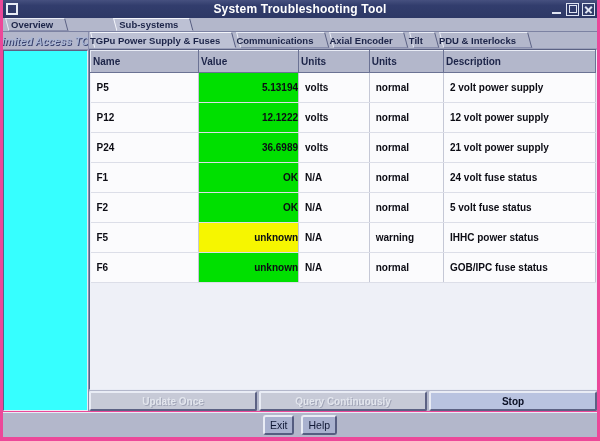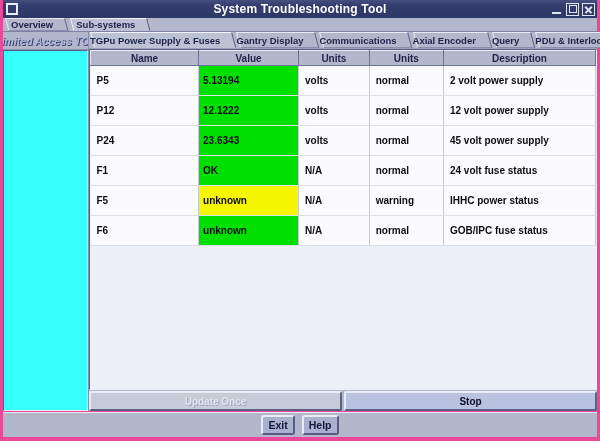--- a/index.html
+++ b/index.html
@@ -51,20 +51,21 @@
     transform:skewX(15deg); transform-origin:0 0;
   }
   .xtab.active::before { background:#bdc1d4; border-color:#f2f4fa #555c80 #bdc1d4 #f2f4fa; }
 
   
   .main-tabs {
     flex:0 0 14px; height:14px; background:#b3b7cb;
     display:flex; align-items:stretch;
     border-bottom:1px solid #7c82a2;
     padding-left:2px;
+    gap:43px;
   }
   .main-tabs .xtab { font-size:9.5px; padding:1px 12px 1px 6px; }
 
   
   .content { flex:1 1 auto; display:flex; min-height:0; background:#b3b7cb; }
 
   .left-panel { flex:0 0 86px; width:86px; display:flex; flex-direction:column; border-right:1px solid #8a8fae; }
   .left-label {
     flex:0 0 18px; display:flex; align-items:center; justify-content:center;
     font-size:10.5px; font-weight:bold; font-style:italic;
@@ -87,32 +88,32 @@
   .sub-tabs .xtab { padding:3px 12px 2px 0; margin-right:4px; font-size:9.5px; }
 
   
   .table-wrap {
     flex:1 1 auto; min-height:0; overflow:hidden;
     background:#eef0f7;
     border:1px solid; border-color:#5c6284 #e9ecf5 #e9ecf5 #5c6284;
   }
   table.grid { width:100%; border-collapse:collapse; table-layout:fixed; }
   .grid th {
-    height:15px; background:#b3b7cb; color:#1c2448;
-    font-size:10px; font-weight:bold; text-align:center;
+    height:22px; background:#b3b7cb; color:#1c2448;
+    font-size:10px; font-weight:bold; text-align:left;
     border:1px solid; border-color:#e9ecf5 #6b7294 #6b7294 #e9ecf5;
     padding:0 2px; overflow:hidden; white-space:nowrap;
   }
   .grid td {
     height:30px; font-size:10px; font-weight:bold; color:#0c0c14;
     background:#fbfbfd;
     border-right:1px solid #c5c8d6; border-bottom:1px solid #dcdee8;
     padding:0 0 0 6px; overflow:hidden; white-space:nowrap; vertical-align:middle;
   }
-  .grid td.val { padding-left:4px; }
+  .grid td.val { padding-left:4px;text-align:right; }
   .grid td.green { background:#00e000; }
   .grid td.yellow { background:#f6f600; }
 
   
   .action-row { flex:0 0 21px; display:flex; gap:2px; background:#b3b7cb; padding-top:1px; }
   .abtn {
     flex:1 1 0; display:flex; align-items:center; justify-content:center;
     font-size:10px; font-weight:bold;
     border:2px solid; border-color:#e9ecf5 #5c6284 #5c6284 #e9ecf5;
     border-radius:2px; cursor:default;
@@ -123,21 +124,21 @@
   
   .bottom-bar {
     flex:0 0 25px; background:#b3b7cb;
     border-top:1px solid #e9ecf5;
     display:flex; align-items:center; justify-content:center; gap:7px;
     margin-top:1px;
   }
   .fbtn {
     min-width:26px; padding:2px 5px;
     background:#a9b1cf; color:#111936;
-    font-size:10.5px; font-weight:bold; text-align:center;
+    font-size:10.5px; font-weight:normal; text-align:center;
     border:2px solid; border-color:#e9ecf5 #555c80 #555c80 #e9ecf5;
     border-radius:3px; cursor:default;
   }
 </style>
 </head>
 <body>
 
 <div class="window">
 
   <div class="titlebar">
@@ -164,27 +165,26 @@
       <div class="left-label">Limited Access TCP</div>
       <div class="cyan-panel"></div>
     </div>
 
     <div class="right-panel">
 
       <div class="sub-tabs">
 
           <div class="xtab active">TGPu Power Supply &amp; Fuses</div>
 
-          <div class="xtab">Gantry Display</div>
 
           <div class="xtab">Communications</div>
 
           <div class="xtab">Axial Encoder</div>
 
-          <div class="xtab">Query</div>
+          <div class="xtab">Tilt</div>
 
           <div class="xtab">PDU &amp; Interlocks</div>
 
       </div>
 
       <div class="table-wrap">
         <table class="grid">
           <colgroup>
             <col style="width:21.4%">
               <col style="width:19.8%">
@@ -214,34 +214,41 @@
               <tr>
                 <td>P12</td>
                 <td class="val green">12.1222</td>
                 <td>volts</td>
                 <td>normal</td>
                 <td>12 volt power supply</td>
               </tr>
 
               <tr>
                 <td>P24</td>
-                <td class="val green">23.6343</td>
+                <td class="val green">36.6989</td>
                 <td>volts</td>
                 <td>normal</td>
-                <td>45 volt power supply</td>
+                <td>21 volt power supply</td>
               </tr>
 
               <tr>
                 <td>F1</td>
                 <td class="val green">OK</td>
                 <td>N/A</td>
                 <td>normal</td>
                 <td>24 volt fuse status</td>
               </tr>
 
+              <tr>
+                <td>F2</td>
+                <td class="val green">OK</td>
+                <td>N/A</td>
+                <td>normal</td>
+                <td>5 volt fuse status</td>
+              </tr>
 
               <tr>
                 <td>F5</td>
                 <td class="val yellow">unknown</td>
                 <td>N/A</td>
                 <td>warning</td>
                 <td>IHHC power status</td>
               </tr>
 
               <tr>
@@ -251,20 +258,21 @@
                 <td>normal</td>
                 <td>GOB/IPC fuse status</td>
               </tr>
 
           </tbody>
         </table>
       </div>
 
       <div class="action-row">
         <div class="abtn disabled">Update Once</div>
+        <div class="abtn disabled">Query Continuously</div>
         <div class="abtn primary">Stop</div>
       </div>
 
     </div>
   </div>
 
   <div class="bottom-bar">
     <div class="fbtn">Exit</div>
     <div class="fbtn">Help</div>
   </div>

